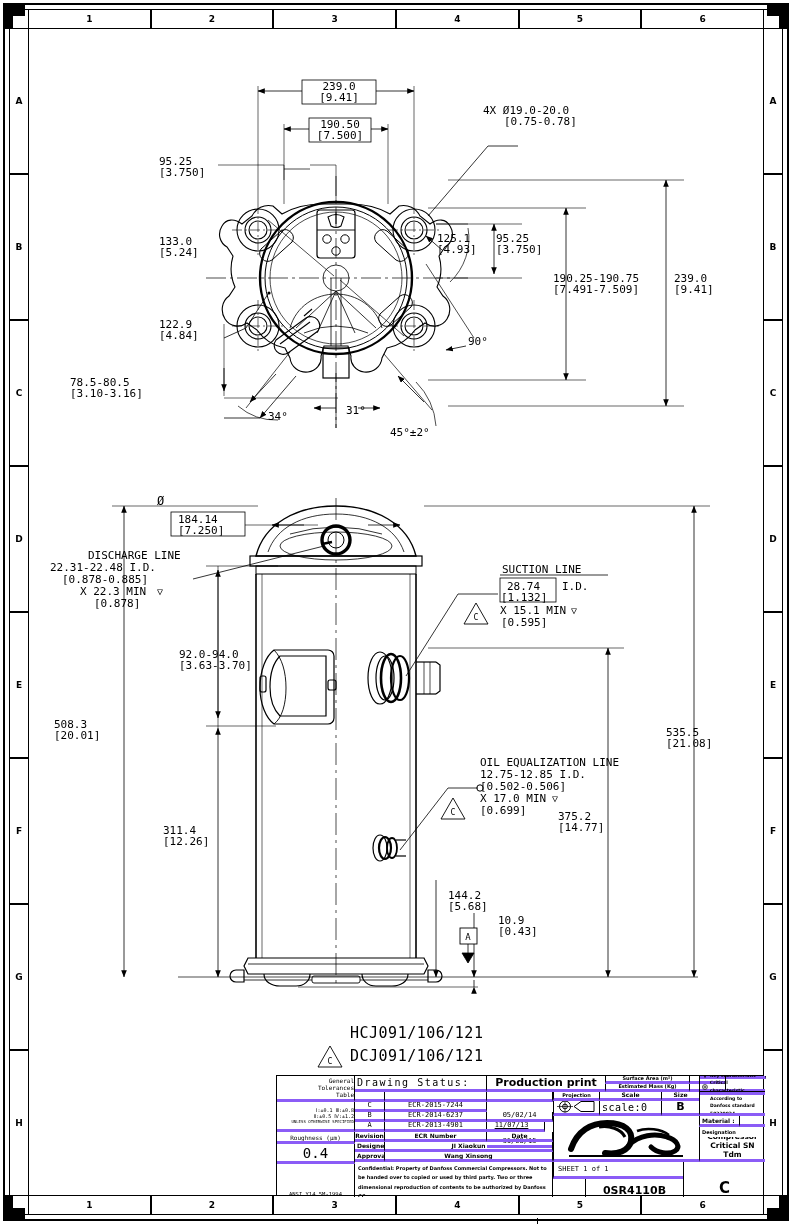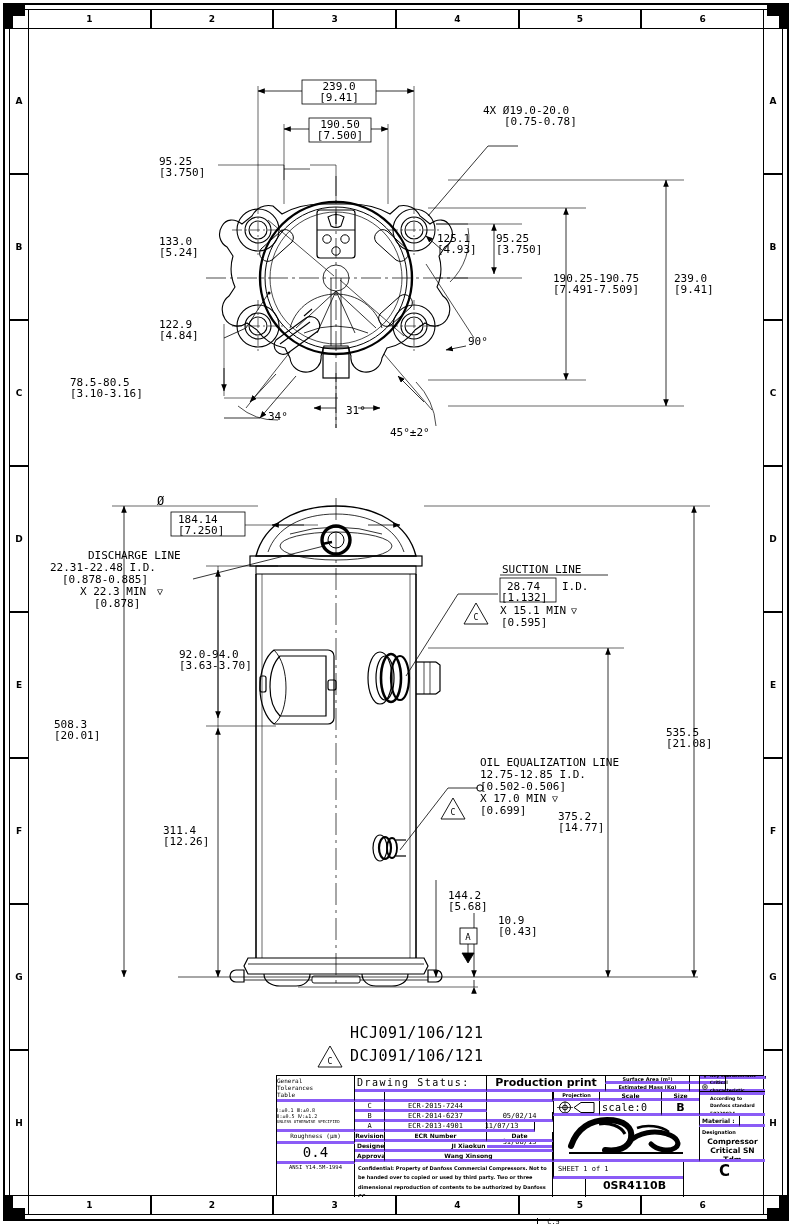--- a/index.html
+++ b/index.html
@@ -31,21 +31,21 @@
   
   #dwg{position:absolute;left:28px;top:28px;width:736px;height:1168px;}
 
   
   #titleblock{position:absolute;left:276px;top:1075px;width:488px;height:121px;
               border:1.4px solid #000;box-sizing:border-box;background:#fff;}
   .tb-cell{position:absolute;box-sizing:border-box;overflow:hidden;}
   .bl{border-left:1px solid #000;}
   .br{border-right:1px solid #000;}
   .bb{border-bottom:3px solid #8b5cf6;}
-  .ctr{display:flex;align-items:flex-start;justify-content:center;text-align:center;}
+  .ctr{display:flex;align-items:flex-end;justify-content:center;text-align:center;}
   .lft{display:flex;align-items:center;padding-left:2px;}
   .t5{font-size:5px;}
   .t6{font-size:6px;}
   .t7{font-size:7px;}
   .sansb{font-family:"DejaVu Sans",sans-serif;font-weight:bold;}
 </style>
 </head>
 <body>
 
 <div id="sheet">
@@ -475,21 +475,21 @@
     <div class="tb-cell ctr br bb t7" style="left:78px;top:26px;width:30px;height:10px;">C</div>
     <div class="tb-cell ctr br bb t7" style="left:108px;top:26px;width:102px;height:10px;">ECR-2015-7244</div>
     <div class="tb-cell ctr br bb t7" style="left:210px;top:26px;width:66px;height:10px;margin-top:36px;">31/08/15</div>
 
     <div class="tb-cell ctr br bb t7" style="left:78px;top:36px;width:30px;height:10px;">B</div>
     <div class="tb-cell ctr br bb t7" style="left:108px;top:36px;width:102px;height:10px;">ECR-2014-6237</div>
     <div class="tb-cell ctr br bb t7" style="left:210px;top:36px;width:66px;height:10px;">05/02/14</div>
 
     <div class="tb-cell ctr br bb t7" style="left:78px;top:46px;width:30px;height:10px;">A</div>
     <div class="tb-cell ctr br bb t7" style="left:108px;top:46px;width:102px;height:10px;">ECR-2013-4901</div>
-    <div class="tb-cell ctr br bb t7" style="left:192px;top:46px;width:66px;height:10px;text-decoration:underline;">11/07/13</div>
+    <div class="tb-cell ctr br bb t7" style="left:202px;top:46px;width:66px;height:10px;text-decoration:underline;">11/07/13</div>
 
     <div class="tb-cell ctr br bb t6 sansb" style="left:78px;top:56px;width:30px;height:10px;">Revision</div>
     <div class="tb-cell ctr br bb t6 sansb" style="left:108px;top:56px;width:102px;height:10px;">ECR Number</div>
     <div class="tb-cell ctr br bb t6 sansb" style="left:210px;top:56px;width:66px;height:10px;">Date</div>
 
     <div class="tb-cell lft br bb t6 sansb" style="left:78px;top:66px;width:30px;height:10px;">Designer</div>
     <div class="tb-cell ctr br bb t6 sansb" style="left:108px;top:66px;width:168px;height:10px;">JI Xiaokun</div>
     <div class="tb-cell lft br bb t6 sansb" style="left:78px;top:76px;width:30px;height:10px;">Approval</div>
     <div class="tb-cell ctr br bb t6 sansb" style="left:108px;top:76px;width:168px;height:10px;">Wang Xinsong</div>
 

